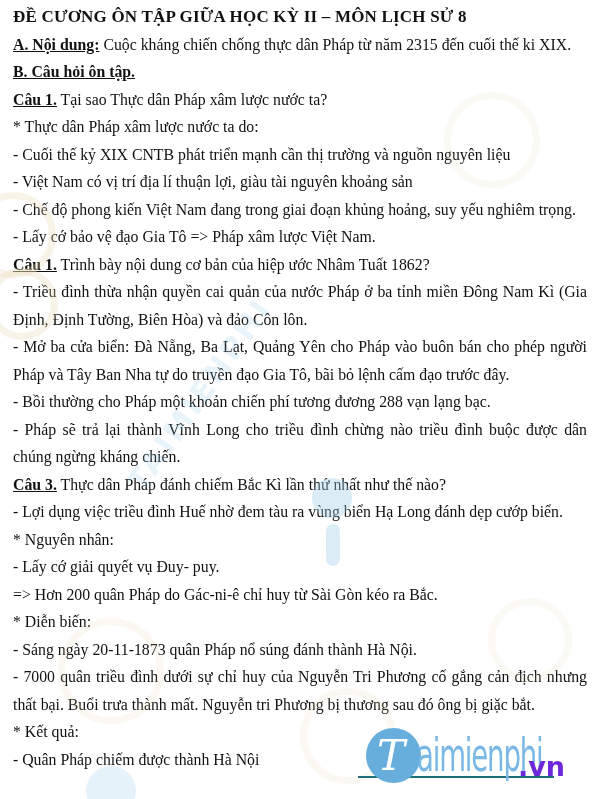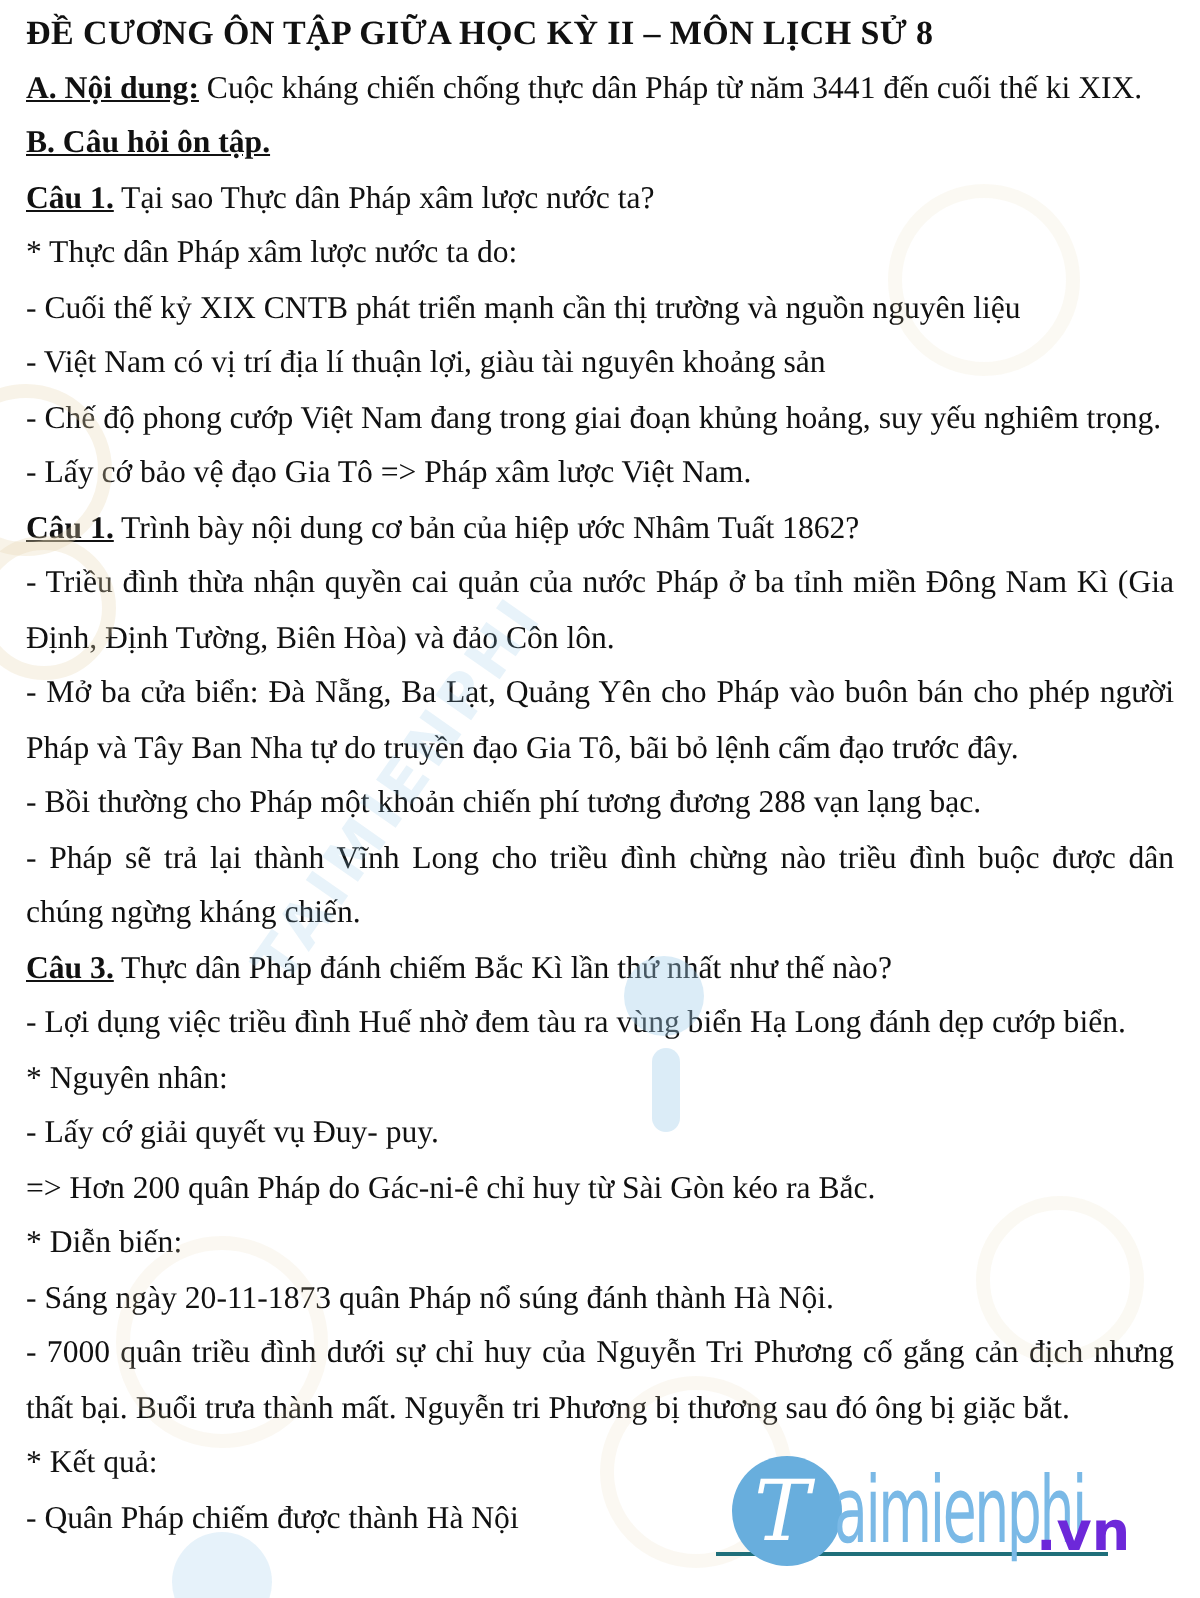--- a/index.html
+++ b/index.html
@@ -55,27 +55,27 @@
   <div class="deco ring" style="left:58px;top:618px;width:92px;height:92px;opacity:.55;"></div>
   <div class="deco ring" style="left:300px;top:688px;width:82px;height:82px;opacity:.55;"></div>
   <div class="deco ring" style="left:488px;top:598px;width:70px;height:70px;opacity:.5;"></div>
   <div class="deco bluedot" style="left:312px;top:478px;width:40px;height:40px;"></div>
   <div class="bluebar" style="left:326px;top:524px;width:14px;height:42px;"></div>
   <div class="deco bluedot" style="left:86px;top:766px;width:50px;height:50px;opacity:.7;"></div>
   <div class="wm-text">TAIMIENPHI</div>
 
   <h1 class="title">ĐỀ CƯƠNG ÔN TẬP GIỮA HỌC KỲ II – MÔN LỊCH SỬ 8</h1>
   <div id="doc-body">
-      <p class="line"><span class="b">A. Nội dung:</span><span class=""> Cuộc kháng chiến chống thực dân Pháp từ năm 3441 đến cuối thế ki XIX.</span></p>
+      <p class="line"><span class="b">A. Nội dung:</span><span class=""> Cuộc kháng chiến chống thực dân Pháp từ năm 2315 đến cuối thế ki XIX.</span></p>
       <p class="line"><span class="b">B. Câu hỏi ôn tập.</span></p>
       <p class="line"><span class="b">Câu 1.</span><span class=""> Tại sao Thực dân Pháp xâm lược nước ta?</span></p>
       <p class="line"><span class="">* Thực dân Pháp xâm lược nước ta do:</span></p>
       <p class="line"><span class="">- Cuối thế kỷ XIX CNTB phát triển mạnh cần thị trường và nguồn nguyên liệu</span></p>
       <p class="line"><span class="">- Việt Nam có vị trí địa lí thuận lợi, giàu tài nguyên khoảng sản</span></p>
-      <p class="line"><span class="">- Chế độ phong cướp Việt Nam đang trong giai đoạn khủng hoảng, suy yếu nghiêm trọng.</span></p>
+      <p class="line"><span class="">- Chế độ phong kiến Việt Nam đang trong giai đoạn khủng hoảng, suy yếu nghiêm trọng.</span></p>
       <p class="line"><span class="">- Lấy cớ bảo vệ đạo Gia Tô =&gt; Pháp xâm lược Việt Nam.</span></p>
       <p class="line"><span class="b">Câu 1.</span><span class=""> Trình bày nội dung cơ bản của hiệp ước Nhâm Tuất 1862?</span></p>
       <p class="line justify"><span class="">- Triều đình thừa nhận quyền cai quản của nước Pháp ở ba tỉnh miền Đông Nam Kì (Gia Định, Định Tường, Biên Hòa) và đảo Côn lôn.</span></p>
       <p class="line justify"><span class="">- Mở ba cửa biển: Đà Nẵng, Ba Lạt, Quảng Yên cho Pháp vào buôn bán cho phép người Pháp và Tây Ban Nha tự do truyền đạo Gia Tô, bãi bỏ lệnh cấm đạo trước đây.</span></p>
       <p class="line"><span class="">- Bồi thường cho Pháp một khoản chiến phí tương đương 288 vạn lạng bạc.</span></p>
       <p class="line justify"><span class="">- Pháp sẽ trả lại thành Vĩnh Long cho triều đình chừng nào triều đình buộc được dân chúng ngừng kháng chiến.</span></p>
       <p class="line"><span class="b">Câu 3.</span><span class=""> Thực dân Pháp đánh chiếm Bắc Kì lần thứ nhất như thế nào?</span></p>
       <p class="line"><span class="">- Lợi dụng việc triều đình Huế nhờ đem tàu ra vùng biển Hạ Long đánh dẹp cướp biển.</span></p>
       <p class="line"><span class="">* Nguyên nhân:</span></p>
       <p class="line"><span class="">- Lấy cớ giải quyết vụ Đuy- puy.</span></p>

